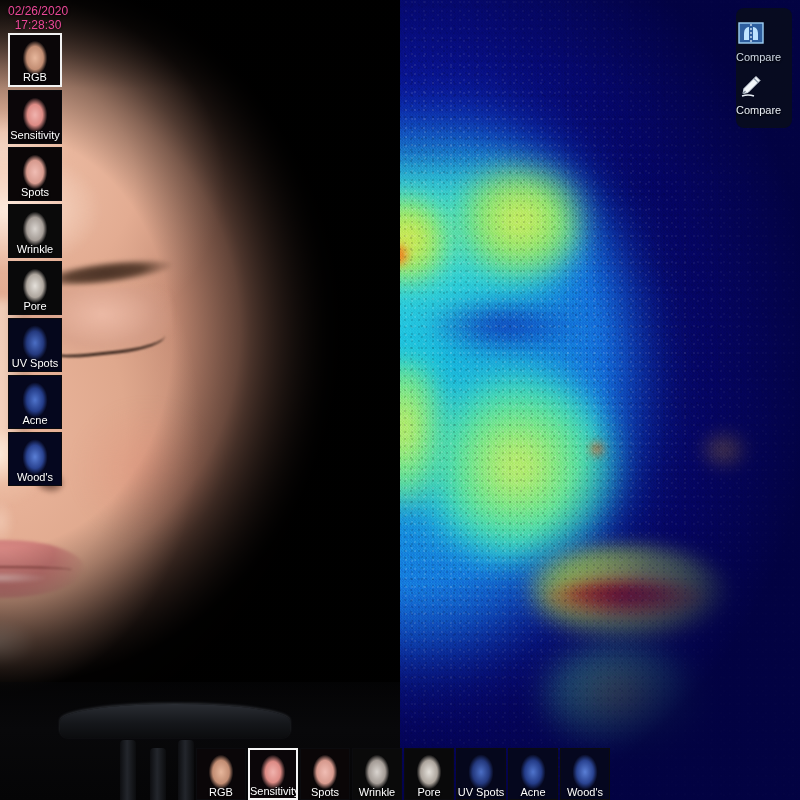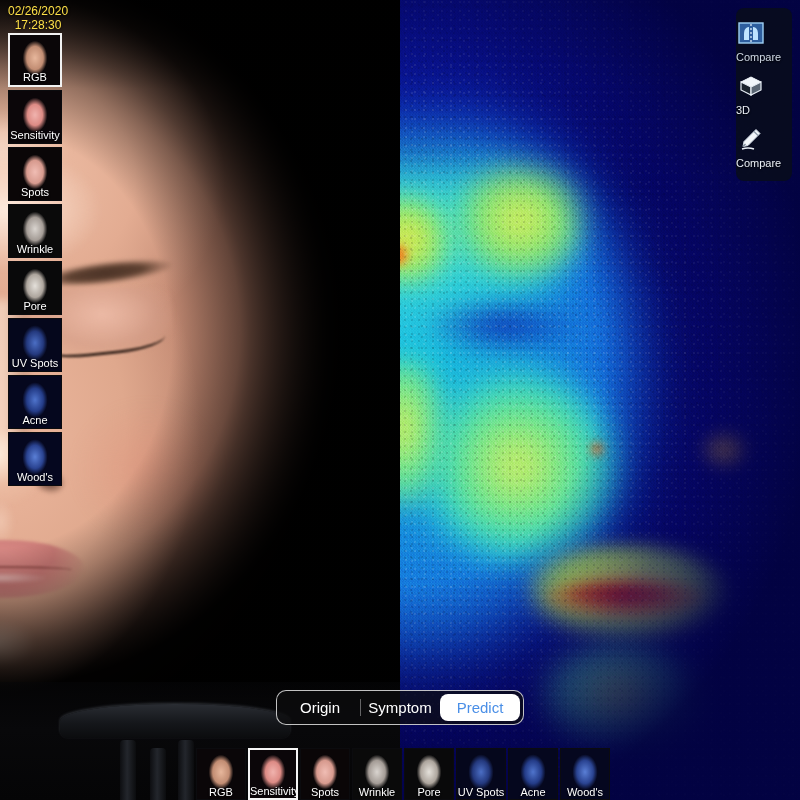--- a/index.html
+++ b/index.html
@@ -226,21 +226,21 @@
   .fthumb-face { position:absolute; inset:0; }
   .fthumb-label {
     position:absolute; left:0; right:0; bottom:0; text-align:center;
     color:#fff; font-size:11px; line-height:14px;
     text-shadow:0 1px 2px rgba(0,0,0,.95); white-space:nowrap; overflow:hidden;
   }
 
   
   .timestamp {
     position:absolute; left:8px; top:4px; z-index:31;
-    color:#fde047; font-size:12px; line-height:14px; text-align:center;
+    color:#ec4899; font-size:12px; line-height:14px; text-align:center;
     text-shadow:0 1px 3px rgba(0,0,0,.95);
   }
 </style>
 </head>
 <body>
 
 <div id="app">
 
   <div class="pane-left">
     <div class="photo-wrap">
@@ -357,51 +357,36 @@
           <path d="M11 6 C7 6 6 10 6 13 L6 19 L11 19 Z" fill="#bfe4ff"></path>
           <path d="M15 6 C19 6 20 10 20 13 L20 19 L15 19 Z" fill="#bfe4ff"></path>
           <line x1="13" y1="3" x2="13" y2="21" stroke="#e6f4ff" stroke-width="1.2" stroke-dasharray="2 2"></line>
         </svg>
       </div>
       <div class="tool-lbl">Compare</div>
     </div>
 
 
 
-    <div class="tool">
-      <div class="tool-ico">
-        <svg width="26" height="24" viewBox="0 0 26 24">
-          <path d="M13 3 L23 8 L13 13 L3 8 Z" fill="#f0f5fa" stroke="#f0f5fa" stroke-width="1"></path>
-          <path d="M3 8 L13 13 L13 21 L3 16 Z" fill="#1a222d" stroke="#e8eef6" stroke-width="1.2"></path>
-          <path d="M23 8 L13 13 L13 21 L23 16 Z" fill="#5a6674" stroke="#e8eef6" stroke-width="1.2"></path>
-        </svg>
-      </div>
-      <div class="tool-lbl">3D</div>
-    </div>
 
     <div class="tool">
       <div class="tool-ico">
         <svg width="26" height="24" viewBox="0 0 26 24">
           <path d="M18 2.5 L22 6.5 L10 18.5 L5 19.5 L6 14.5 Z" fill="#f2f6fa" stroke="#cdd7e2" stroke-width="1"></path>
           <path d="M16 4.5 L20 8.5" stroke="#8b99a8" stroke-width="1.3"></path>
           <path d="M5 19.5 L7.5 17" stroke="#7d8997" stroke-width="1.2"></path>
           <path d="M4 22 Q10 20 16 22" stroke="#e8eef6" stroke-width="1.4" fill="none"></path>
         </svg>
       </div>
       <div class="tool-lbl">Compare</div>
     </div>
 
 
   </div>
 
-  <div class="segmented">
-    <div class="seg">Origin</div>
-    <div class="seg">Symptom</div>
-    <div class="seg active">Predict</div>
-  </div>
 
   <div class="filmstrip">
     <div class="fthumb">
       <div class="fthumb-face tf-rgb"></div>
       <div class="fthumb-label">RGB</div>
     </div>
     <div class="fthumb active">
       <div class="fthumb-face tf-sens"></div>
       <div class="fthumb-label">Sensitivity</div>
     </div>

